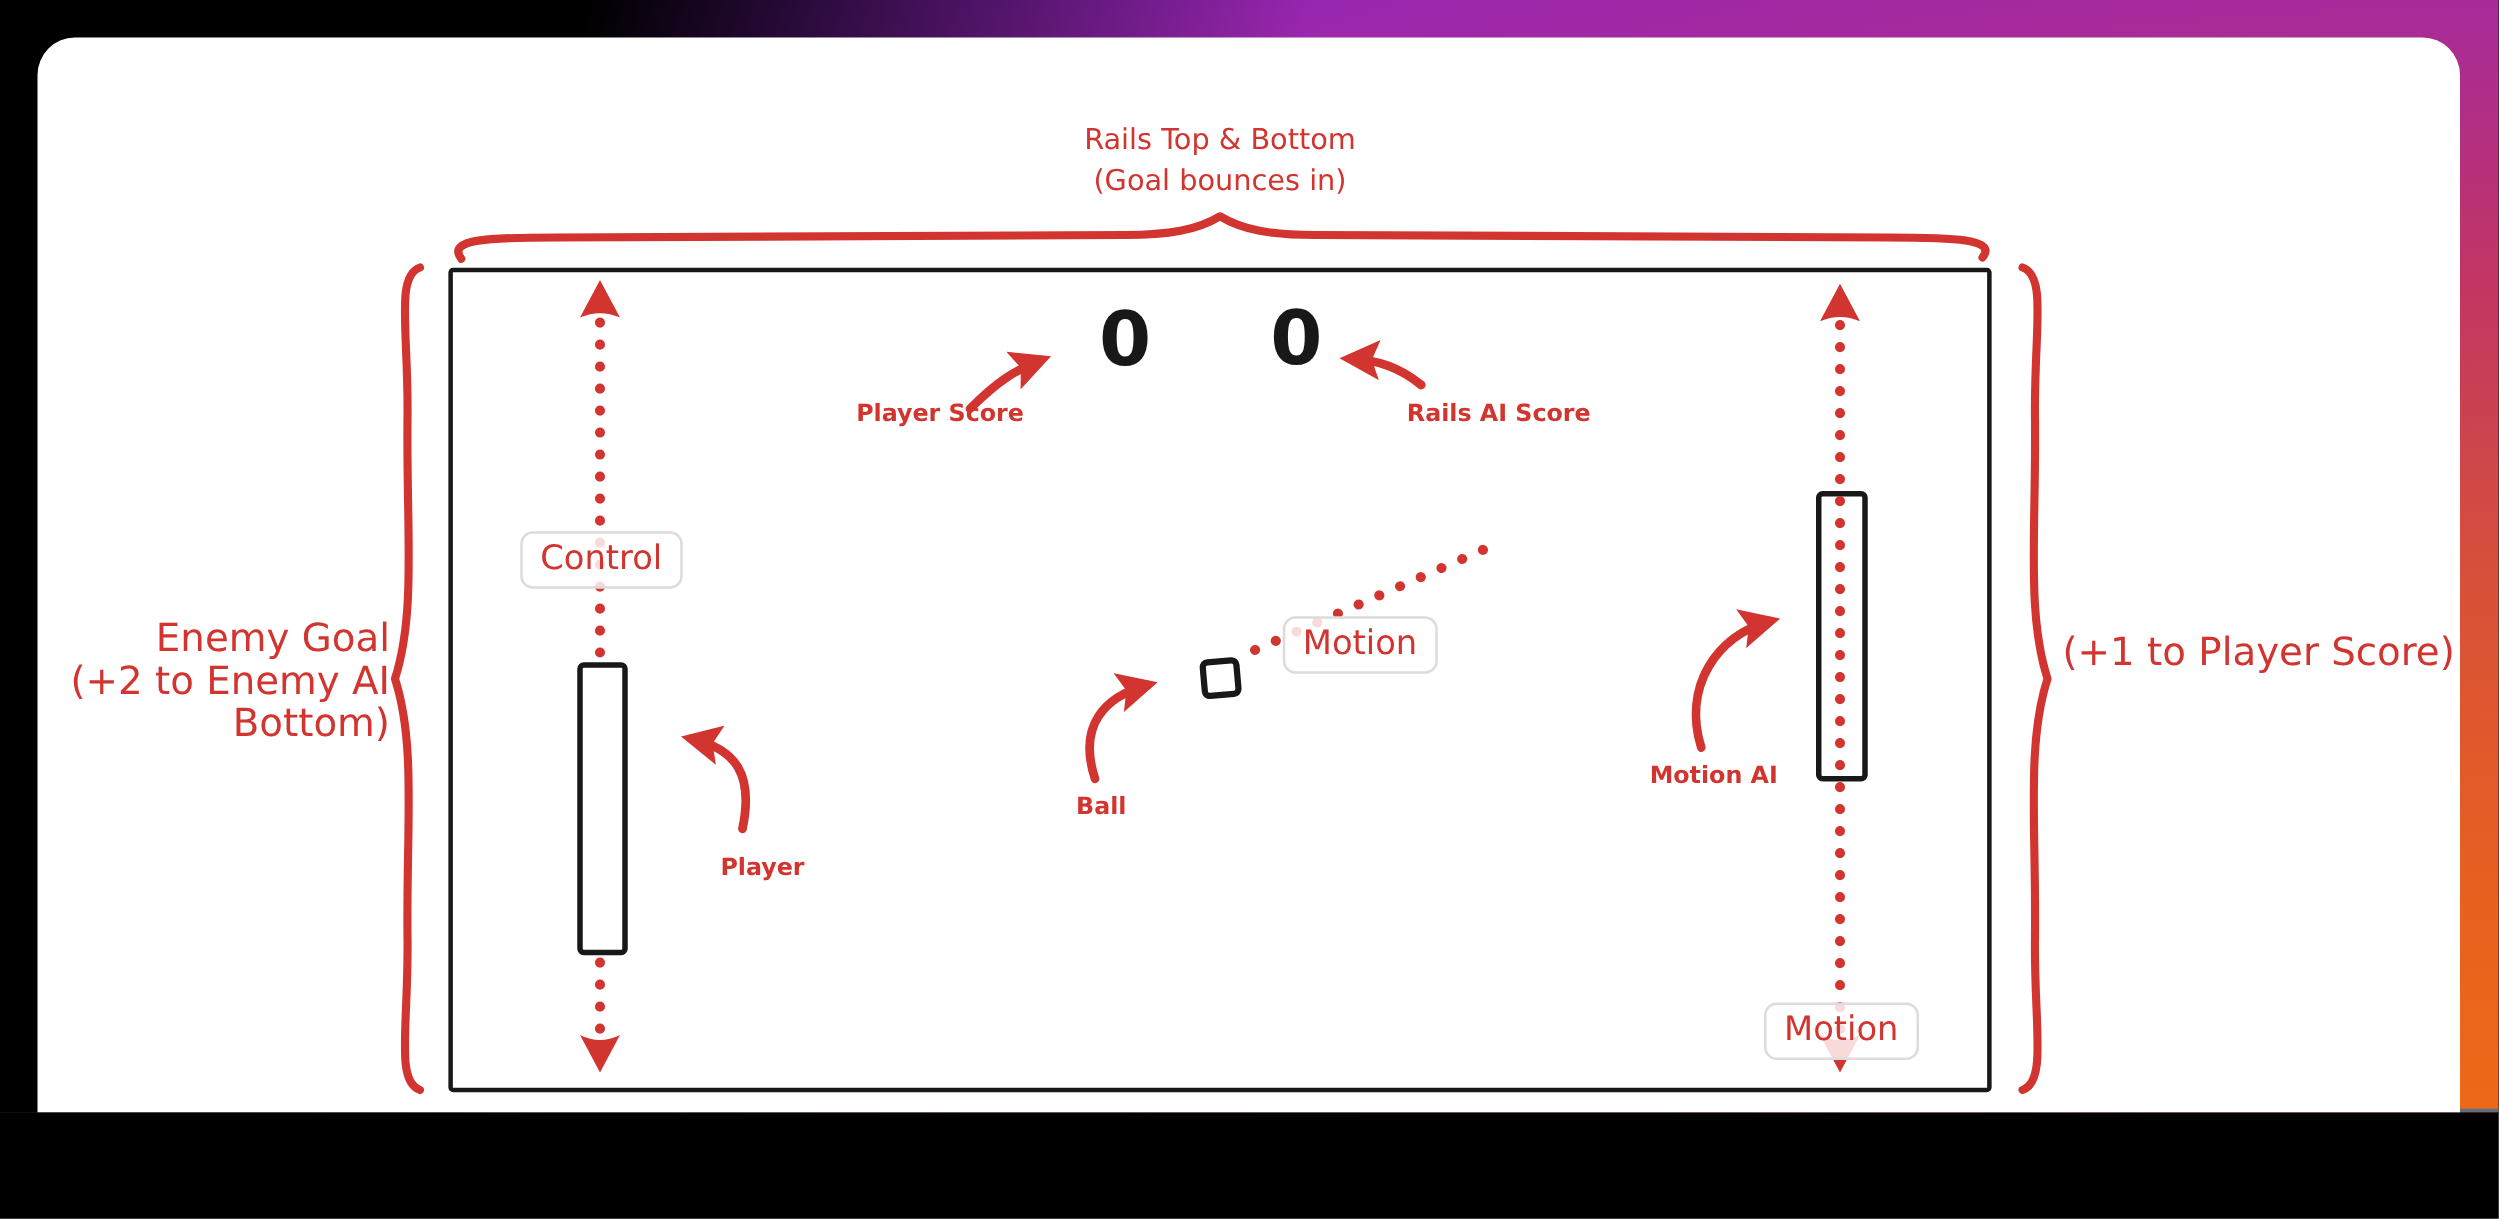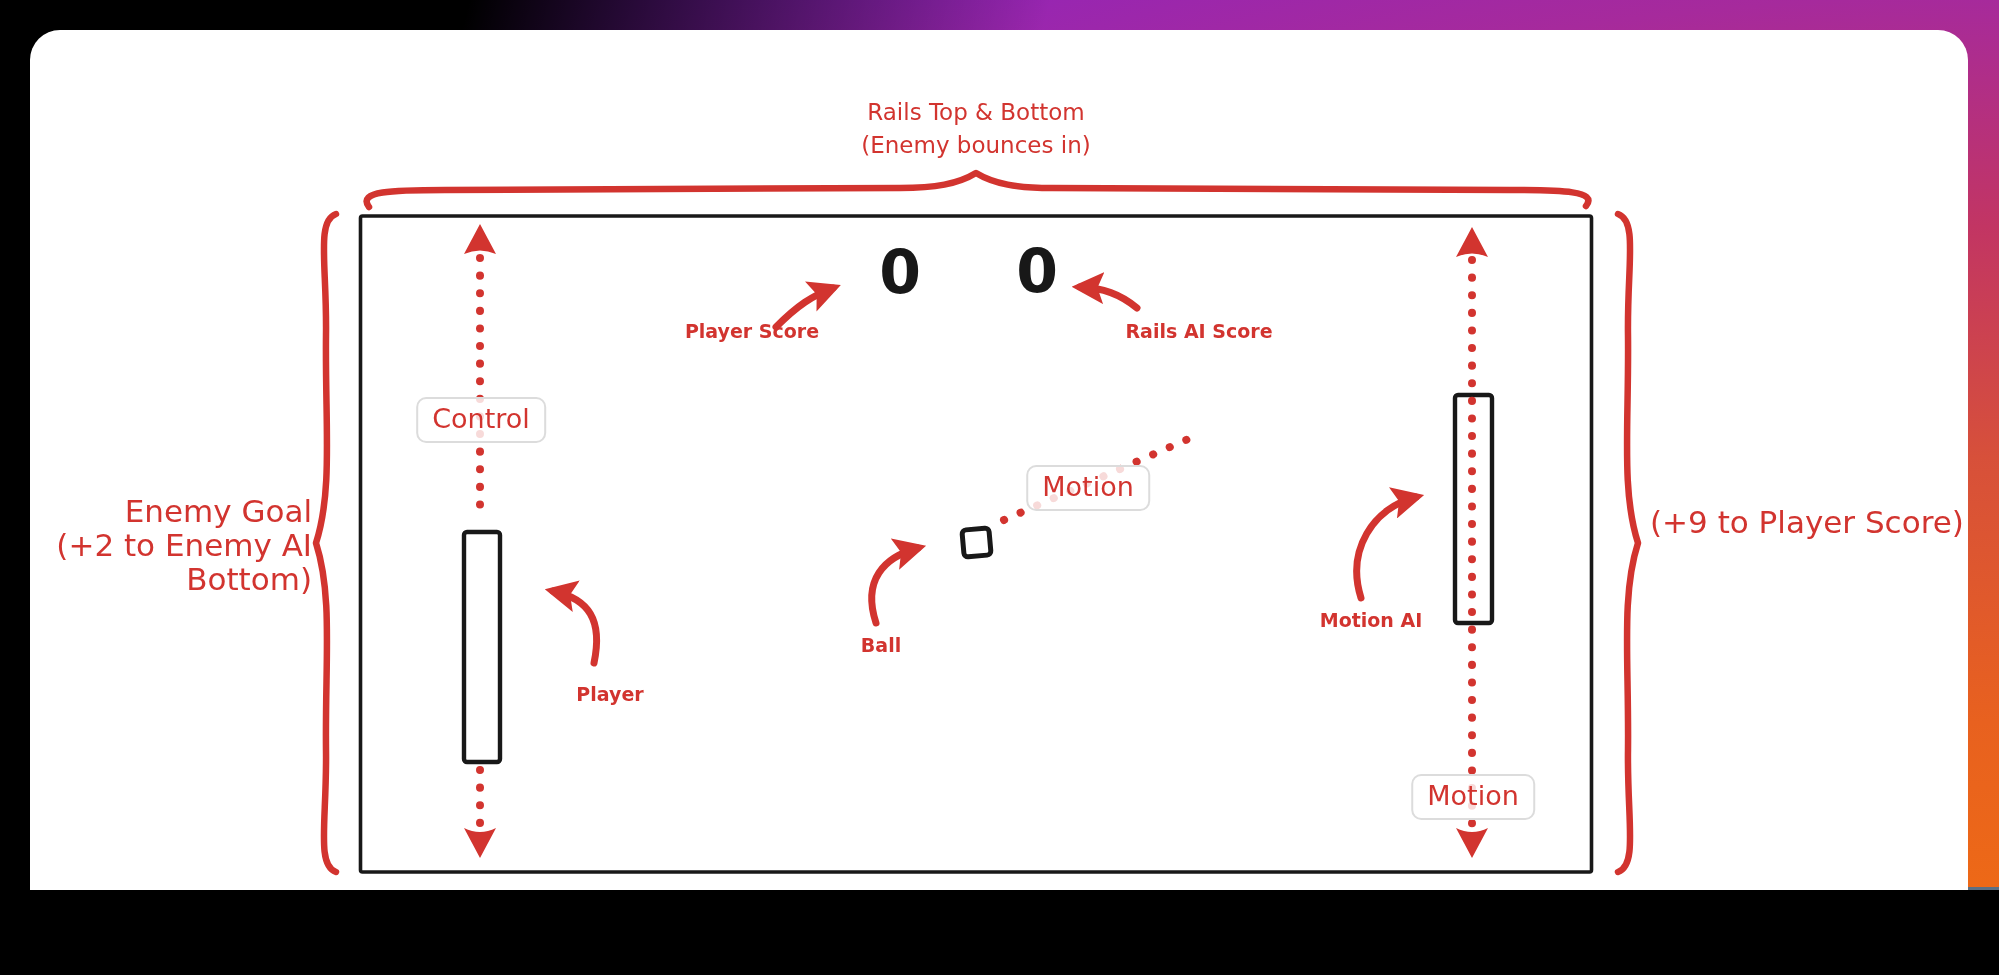--- a/index.html
+++ b/index.html
@@ -33,21 +33,21 @@
     position:absolute;left:976px;top:96px;transform:translateX(-50%);
     text-align:center;color:var(--red);font-size:23px;line-height:33px;white-space:nowrap;
   }
   .lbl{
     position:absolute;transform:translate(-50%,-50%);
     color:var(--red);font-weight:bold;font-size:19px;white-space:nowrap;
   }
   .tag{
     position:absolute;transform:translate(-50%,-50%);
     background:rgba(255,255,255,.82);border:2px solid var(--tag-border);border-radius:10px;
-    padding:4px 14px 7px;color:var(--red);font-size:27px;white-space:nowrap;
+    padding:4px 14px 7px;color:var(--red);font-size:27px;white-space:nowrap;margin-top:28px;
   }
   .goal{position:absolute;color:var(--red);font-size:31px;line-height:34px;white-space:nowrap;}
   .goal.right-align{text-align:right;}
   .score{
     position:absolute;transform:translate(-50%,-50%);
     color:var(--ink);font-size:60px;font-weight:bold;
   }
 </style>
 </head>
 <body>
@@ -86,21 +86,21 @@
 
     <path d="M776,327 C798,305 812,296 833,288" class="s-red" stroke-width="7" marker-end="url(#ah)"></path>
     <path d="M1137,308 C1120,294 1103,288 1080,287" class="s-red" stroke-width="7" marker-end="url(#ah)"></path>
     <path d="M876,623 C862,580 884,557 918,548" class="s-red" stroke-width="7" marker-end="url(#ah)"></path>
     <path d="M594,663 C603,620 589,599 553,591" class="s-red" stroke-width="7" marker-end="url(#ah)"></path>
     <path d="M1361,598 C1346,550 1373,508 1416,497" class="s-red" stroke-width="7" marker-end="url(#ah)"></path>
   </svg>
 
   <div class="rails">
     <div>Rails Top &amp; Bottom</div>
-    <div>(Enemy bounces in)</div>
+    <div>(Goal bounces in)</div>
   </div>
 
   <div class="score" style="left:900px;top:272px;">0</div>
   <div class="score" style="left:1037px;top:271px;">0</div>
 
   <div class="lbl" style="left:752px;top:331px;">Player Score</div>
   <div class="lbl" style="left:1199px;top:331px;">Rails AI Score</div>
   <div class="lbl" style="left:881px;top:645px;">Ball</div>
   <div class="lbl" style="left:610px;top:694px;">Player</div>
   <div class="lbl" style="left:1371px;top:620px;">Motion AI</div>
@@ -108,15 +108,15 @@
   <div class="tag" style="left:481px;top:420px;">Control</div>
   <div class="tag" style="left:1088px;top:488px;">Motion</div>
   <div class="tag" style="left:1473px;top:797px;">Motion</div>
 
   <div class="goal right-align" style="right:1687px;top:494px;">
     <div>Enemy Goal</div>
     <div>(+2 to Enemy AI</div>
     <div>Bottom)</div>
   </div>
   <div class="goal" style="left:1650px;top:505px;">
-    <div>(+9 to Player Score)</div>
+    <div>(+1 to Player Score)</div>
   </div>
 </div>
 
 </body></html>

